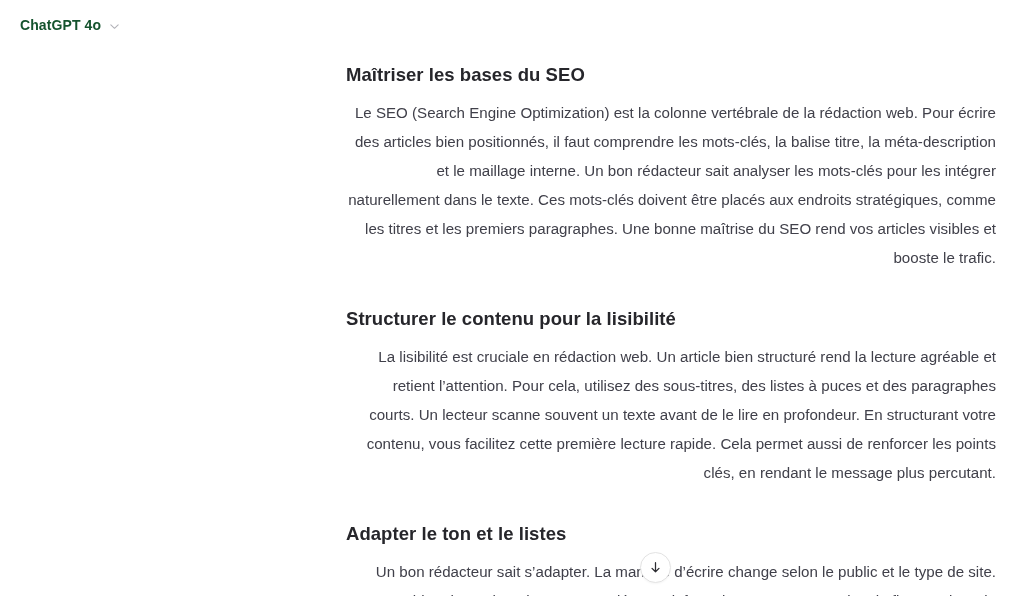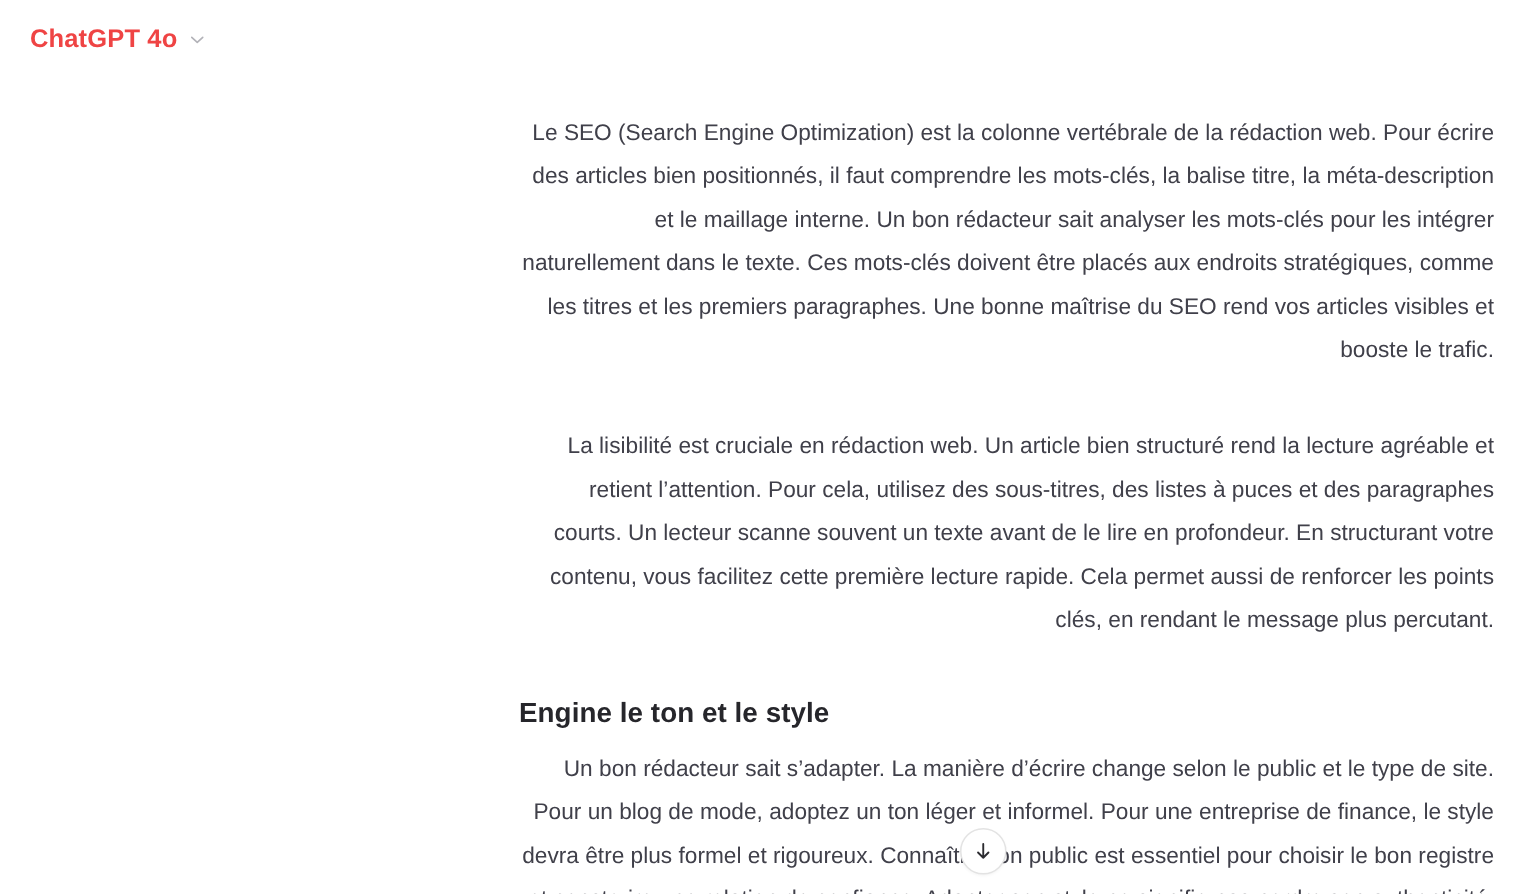--- a/index.html
+++ b/index.html
@@ -30,23 +30,23 @@
   }
   .model-switcher {
     display: inline-flex;
     align-items: center;
     gap: 7px;
     cursor: pointer;
     border-radius: 8px;
     padding: 3px 6px 3px 0;
   }
   .model-title {
-    font-size: 17px;
+    font-size: 14px;
     font-weight: 600;
-    color: #ef4444;
+    color: #14532d;
     letter-spacing: .1px;
     line-height: 1;
     white-space: nowrap;
   }
   .chevron-down {
     display: inline-block;
     width: 13px;
     height: 13px;
     flex: none;
     position: relative;
@@ -122,29 +122,31 @@
         <path d="M3.5 6L8 10.2L12.5 6" stroke="#b2b2b8" stroke-width="1.35" stroke-linecap="round" stroke-linejoin="round"></path>
       </svg>
     </span>
   </div>
 </div>
 
 <div class="conversation">
   <article class="message">
 
     <section class="section">
+      <h2 class="section-heading">Maîtriser les bases du SEO</h2>
       <p class="section-body">Le SEO (Search Engine Optimization) est la colonne vertébrale de la rédaction web. Pour écrire des articles bien positionnés, il faut comprendre les mots-clés, la balise titre, la méta-description et le maillage interne. Un bon rédacteur sait analyser les mots-clés pour les intégrer naturellement dans le texte. Ces mots-clés doivent être placés aux endroits stratégiques, comme les titres et les premiers paragraphes. Une bonne maîtrise du SEO rend vos articles visibles et booste le trafic.</p>
     </section>
 
     <section class="section">
+      <h2 class="section-heading">Structurer le contenu pour la lisibilité</h2>
       <p class="section-body">La lisibilité est cruciale en rédaction web. Un article bien structuré rend la lecture agréable et retient l’attention. Pour cela, utilisez des sous-titres, des listes à puces et des paragraphes courts. Un lecteur scanne souvent un texte avant de le lire en profondeur. En structurant votre contenu, vous facilitez cette première lecture rapide. Cela permet aussi de renforcer les points clés, en rendant le message plus percutant.</p>
     </section>
 
     <section class="section">
-      <h2 class="section-heading">Engine le ton et le style</h2>
+      <h2 class="section-heading">Adapter le ton et le listes</h2>
       <p class="section-body">Un bon rédacteur sait s’adapter. La manière d’écrire change selon le public et le type de site. Pour un blog de mode, adoptez un ton léger et informel. Pour une entreprise de finance, le style devra être plus formel et rigoureux. Connaître son public est essentiel pour choisir le bon registre et construire une relation de confiance. Adapter son style ne signifie pas perdre son authenticité, mais être capable de moduler son discours.</p>
     </section>
 
   </article>
 </div>
 
 <div class="scroll-bottom-btn">
   <span>
     <svg width="15" height="15" viewBox="0 0 16 16" fill="none" xmlns="http://www.w3.org/2000/svg" aria-hidden="true">
       <path d="M8 2.8V12.6M8 12.6L4.3 8.9M8 12.6L11.7 8.9" stroke="#2b2b30" stroke-width="1.35" stroke-linecap="round" stroke-linejoin="round"></path>

